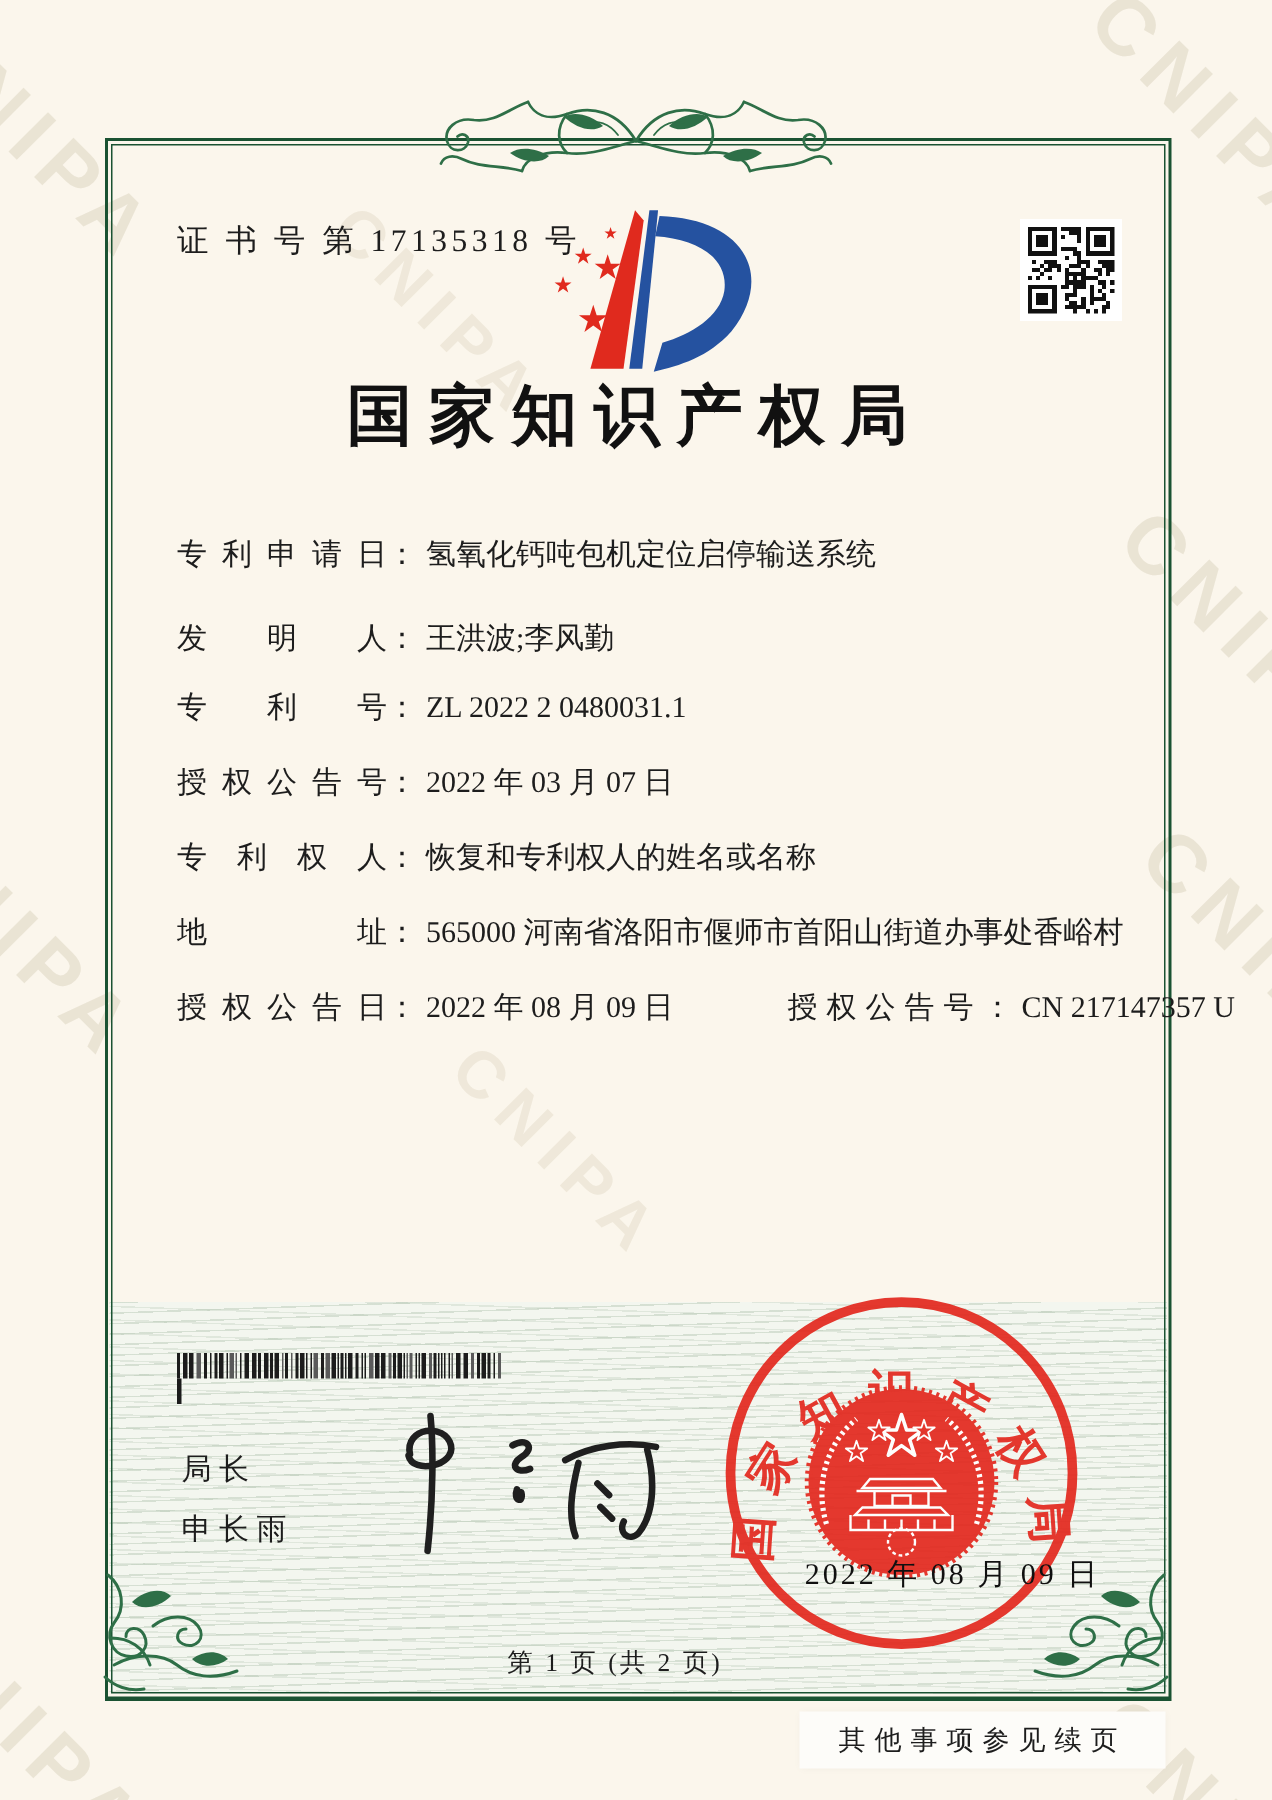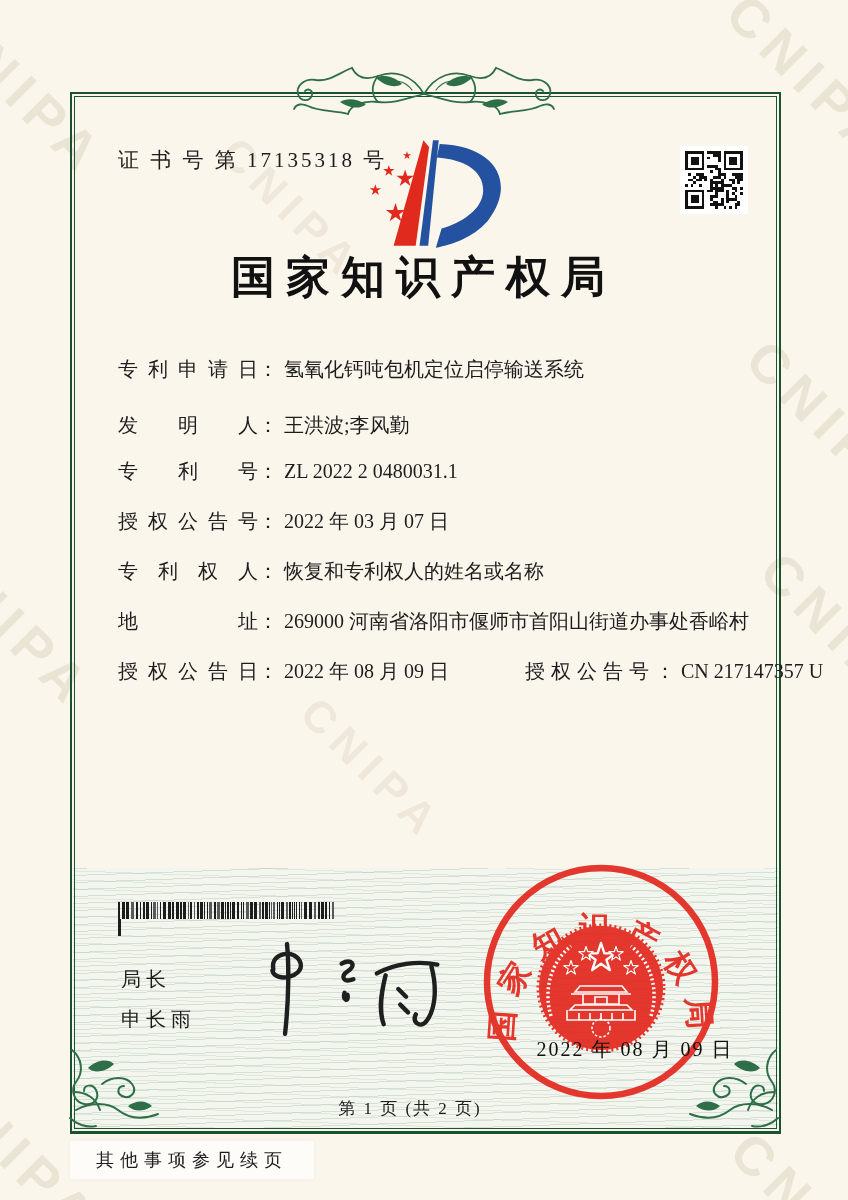--- a/index.html
+++ b/index.html
@@ -76,21 +76,21 @@
   .seal-date{
     left:520px;top:1036px;width:230px;text-align:center;z-index:4;
     font-size:20px;letter-spacing:2px;color:#101010;white-space:nowrap;
   }
   
   .pageno{
     left:70px;top:1097px;width:680px;text-align:center;z-index:3;
     font-size:17px;letter-spacing:2px;
   }
   .contnote{
-    left:70px;top:1141px;width:707px;text-align:left;z-index:3;
+    left:70px;top:1141px;width:707px;text-align:right;z-index:3;
   }
   .contnote span{
     display:inline-block;background:#fdfcf9;padding:7px 26px;
     font-size:18px;letter-spacing:6px;box-shadow:0 0 6px rgba(0,0,0,0.04);
   }
   .ornament{z-index:3;pointer-events:none;}
 </style>
 </head>
 <body>
 
@@ -303,21 +303,21 @@
 <div class="abs field" style="top:458px;">
   <span class="flabel">专利号</span><span class="colon">：</span><span class="fvalue">ZL 2022 2 0480031.1</span>
 </div>
 <div class="abs field" style="top:508px;">
   <span class="flabel">授权公告号</span><span class="colon">：</span><span class="fvalue">2022 年 03 月 07 日</span>
 </div>
 <div class="abs field" style="top:558px;">
   <span class="flabel">专利权人</span><span class="colon">：</span><span class="fvalue">恢复和专利权人的姓名或名称</span>
 </div>
 <div class="abs field" style="top:608px;">
-  <span class="flabel">地址</span><span class="colon">：</span><span class="fvalue">269000 河南省洛阳市偃师市首阳山街道办事处香峪村</span>
+  <span class="flabel">地址</span><span class="colon">：</span><span class="fvalue">565000 河南省洛阳市偃师市首阳山街道办事处香峪村</span>
 </div>
 <div class="abs field" style="top:658px;">
   <span class="flabel">授权公告日</span><span class="colon">：</span><span class="fvalue">2022 年 08 月 09 日</span><span class="pair2"><span class="flabel2">授权公告号</span><span class="colon">：</span><span class="fvalue">CN 217147357 U</span></span>
 </div>
 
 <div class="abs paras">
 </div>
 
 <div class="abs barcode" id="barcode"><span style="width: 2px; background: rgb(28, 28, 28);"></span><span style="width: 2px;"></span><span style="width: 3px; background: rgb(28, 28, 28);"></span><span style="width: 1px;"></span><span style="width: 3px; background: rgb(28, 28, 28);"></span><span style="width: 2px;"></span><span style="width: 3px; background: rgb(90, 90, 90);"></span><span style="width: 2px;"></span><span style="width: 2px; background: rgb(28, 28, 28);"></span><span style="width: 2px;"></span><span style="width: 1px; background: rgb(28, 28, 28);"></span><span style="width: 2px;"></span><span style="width: 2px; background: rgb(28, 28, 28);"></span><span style="width: 1px;"></span><span style="width: 3px; background: rgb(28, 28, 28);"></span><span style="width: 2px;"></span><span style="width: 1px; background: rgb(28, 28, 28);"></span><span style="width: 1px;"></span><span style="width: 3px; background: rgb(90, 90, 90);"></span><span style="width: 1px;"></span><span style="width: 1px; background: rgb(90, 90, 90);"></span><span style="width: 2px;"></span><span style="width: 1px; background: rgb(28, 28, 28);"></span><span style="width: 2px;"></span><span style="width: 3px; background: rgb(28, 28, 28);"></span><span style="width: 2px;"></span><span style="width: 3px; background: rgb(28, 28, 28);"></span><span style="width: 1px;"></span><span style="width: 2px; background: rgb(28, 28, 28);"></span><span style="width: 2px;"></span><span style="width: 3px; background: rgb(28, 28, 28);"></span><span style="width: 1px;"></span><span style="width: 2px; background: rgb(28, 28, 28);"></span><span style="width: 1px;"></span><span style="width: 3px; background: rgb(28, 28, 28);"></span><span style="width: 2px;"></span><span style="width: 1px; background: rgb(90, 90, 90);"></span><span style="width: 1px;"></span><span style="width: 2px; background: rgb(28, 28, 28);"></span><span style="width: 2px;"></span><span style="width: 1px; background: rgb(90, 90, 90);"></span><span style="width: 2px;"></span><span style="width: 2px; background: rgb(28, 28, 28);"></span><span style="width: 1px;"></span><span style="width: 3px; background: rgb(28, 28, 28);"></span><span style="width: 1px;"></span><span style="width: 1px; background: rgb(28, 28, 28);"></span><span style="width: 2px;"></span><span style="width: 1px; background: rgb(28, 28, 28);"></span><span style="width: 1px;"></span><span style="width: 3px; background: rgb(90, 90, 90);"></span><span style="width: 2px;"></span><span style="width: 2px; background: rgb(28, 28, 28);"></span><span style="width: 1px;"></span><span style="width: 3px; background: rgb(90, 90, 90);"></span><span style="width: 1px;"></span><span style="width: 3px; background: rgb(28, 28, 28);"></span><span style="width: 1px;"></span><span style="width: 1px; background: rgb(28, 28, 28);"></span><span style="width: 1px;"></span><span style="width: 2px; background: rgb(28, 28, 28);"></span><span style="width: 1px;"></span><span style="width: 1px; background: rgb(28, 28, 28);"></span><span style="width: 1px;"></span><span style="width: 3px; background: rgb(28, 28, 28);"></span><span style="width: 2px;"></span><span style="width: 2px; background: rgb(28, 28, 28);"></span><span style="width: 2px;"></span><span style="width: 1px; background: rgb(28, 28, 28);"></span><span style="width: 1px;"></span><span style="width: 1px; background: rgb(28, 28, 28);"></span><span style="width: 2px;"></span><span style="width: 3px; background: rgb(90, 90, 90);"></span><span style="width: 1px;"></span><span style="width: 3px; background: rgb(28, 28, 28);"></span><span style="width: 1px;"></span><span style="width: 3px; background: rgb(28, 28, 28);"></span><span style="width: 2px;"></span><span style="width: 2px; background: rgb(90, 90, 90);"></span><span style="width: 1px;"></span><span style="width: 2px; background: rgb(28, 28, 28);"></span><span style="width: 1px;"></span><span style="width: 3px; background: rgb(28, 28, 28);"></span><span style="width: 1px;"></span><span style="width: 1px; background: rgb(28, 28, 28);"></span><span style="width: 1px;"></span><span style="width: 1px; background: rgb(90, 90, 90);"></span><span style="width: 1px;"></span><span style="width: 2px; background: rgb(90, 90, 90);"></span><span style="width: 2px;"></span><span style="width: 1px; background: rgb(28, 28, 28);"></span><span style="width: 1px;"></span><span style="width: 1px; background: rgb(28, 28, 28);"></span><span style="width: 1px;"></span><span style="width: 3px; background: rgb(28, 28, 28);"></span><span style="width: 2px;"></span><span style="width: 2px; background: rgb(90, 90, 90);"></span><span style="width: 1px;"></span><span style="width: 2px; background: rgb(28, 28, 28);"></span><span style="width: 1px;"></span><span style="width: 1px; background: rgb(28, 28, 28);"></span><span style="width: 1px;"></span><span style="width: 1px; background: rgb(28, 28, 28);"></span><span style="width: 1px;"></span><span style="width: 1px; background: rgb(28, 28, 28);"></span><span style="width: 2px;"></span><span style="width: 1px; background: rgb(28, 28, 28);"></span><span style="width: 1px;"></span><span style="width: 1px; background: rgb(90, 90, 90);"></span><span style="width: 2px;"></span><span style="width: 3px; background: rgb(28, 28, 28);"></span><span style="width: 2px;"></span><span style="width: 3px; background: rgb(28, 28, 28);"></span><span style="width: 2px;"></span><span style="width: 2px; background: rgb(90, 90, 90);"></span><span style="width: 2px;"></span><span style="width: 2px; background: rgb(28, 28, 28);"></span><span style="width: 1px;"></span><span style="width: 3px; background: rgb(28, 28, 28);"></span><span style="width: 1px;"></span><span style="width: 2px; background: rgb(28, 28, 28);"></span><span style="width: 2px;"></span><span style="width: 1px; background: rgb(28, 28, 28);"></span><span style="width: 2px;"></span><span style="width: 2px; background: rgb(90, 90, 90);"></span><span style="width: 2px;"></span><span style="width: 3px; background: rgb(28, 28, 28);"></span><span style="width: 2px;"></span></div>
 

